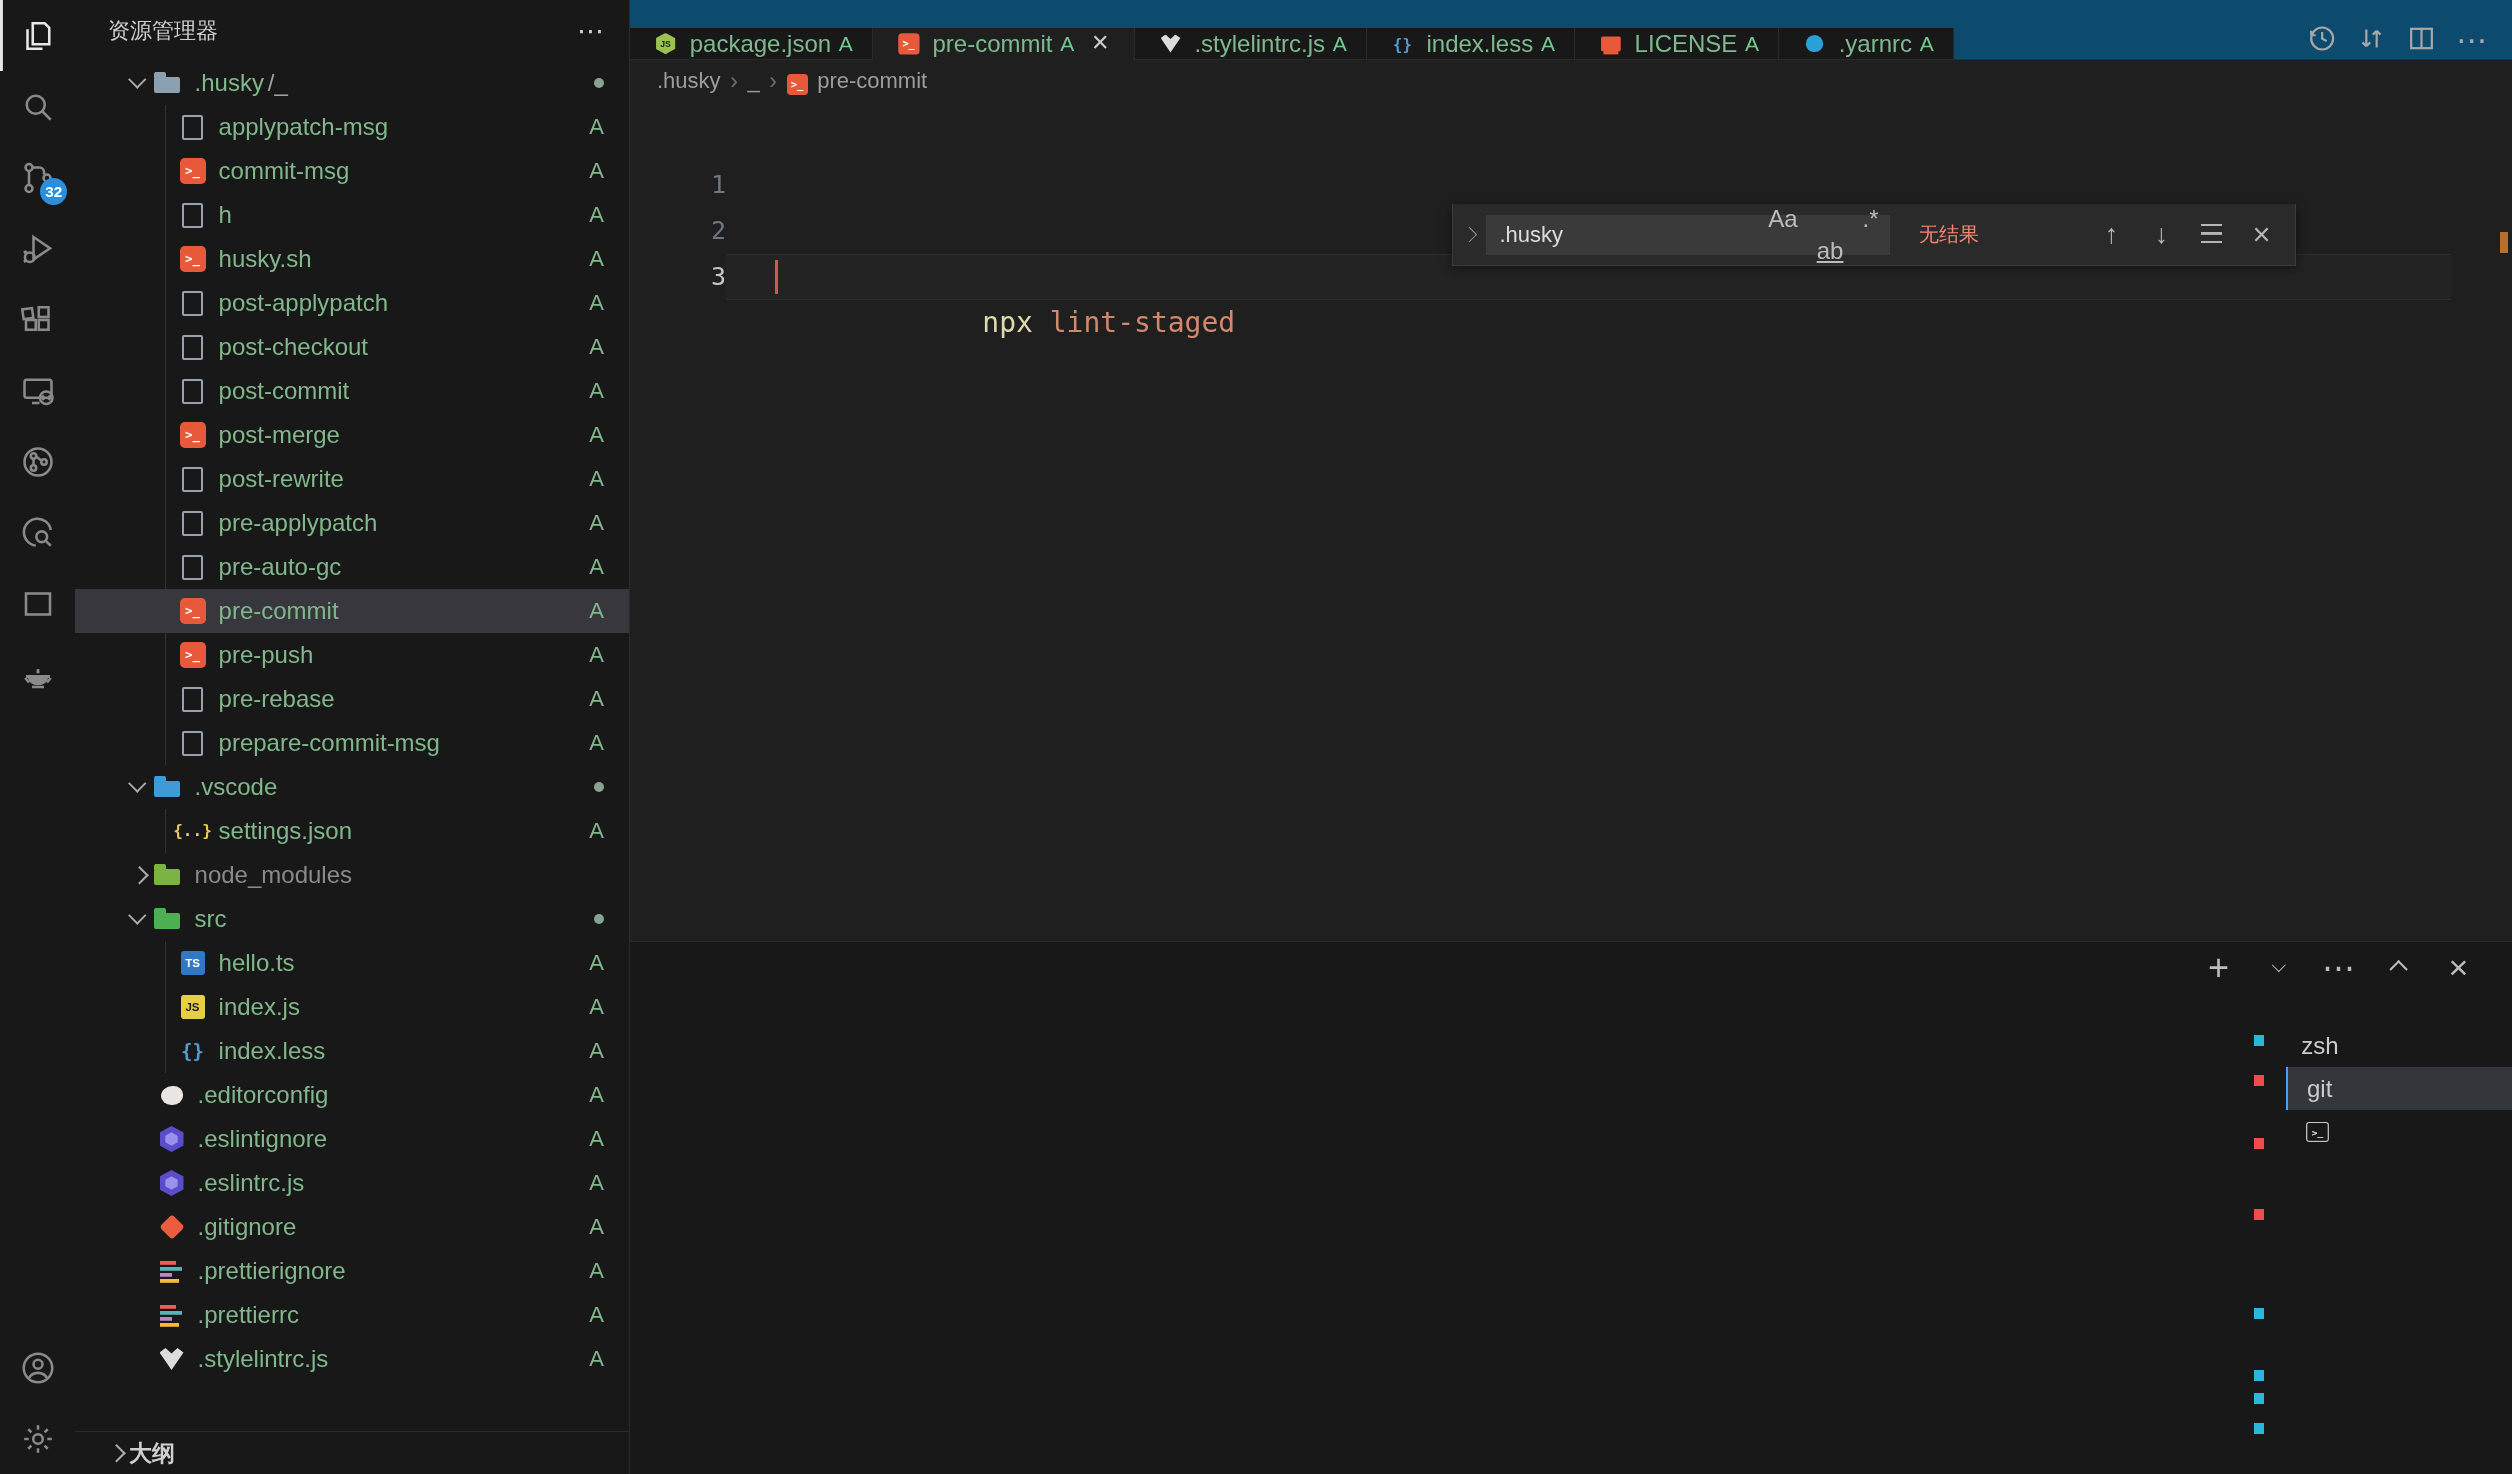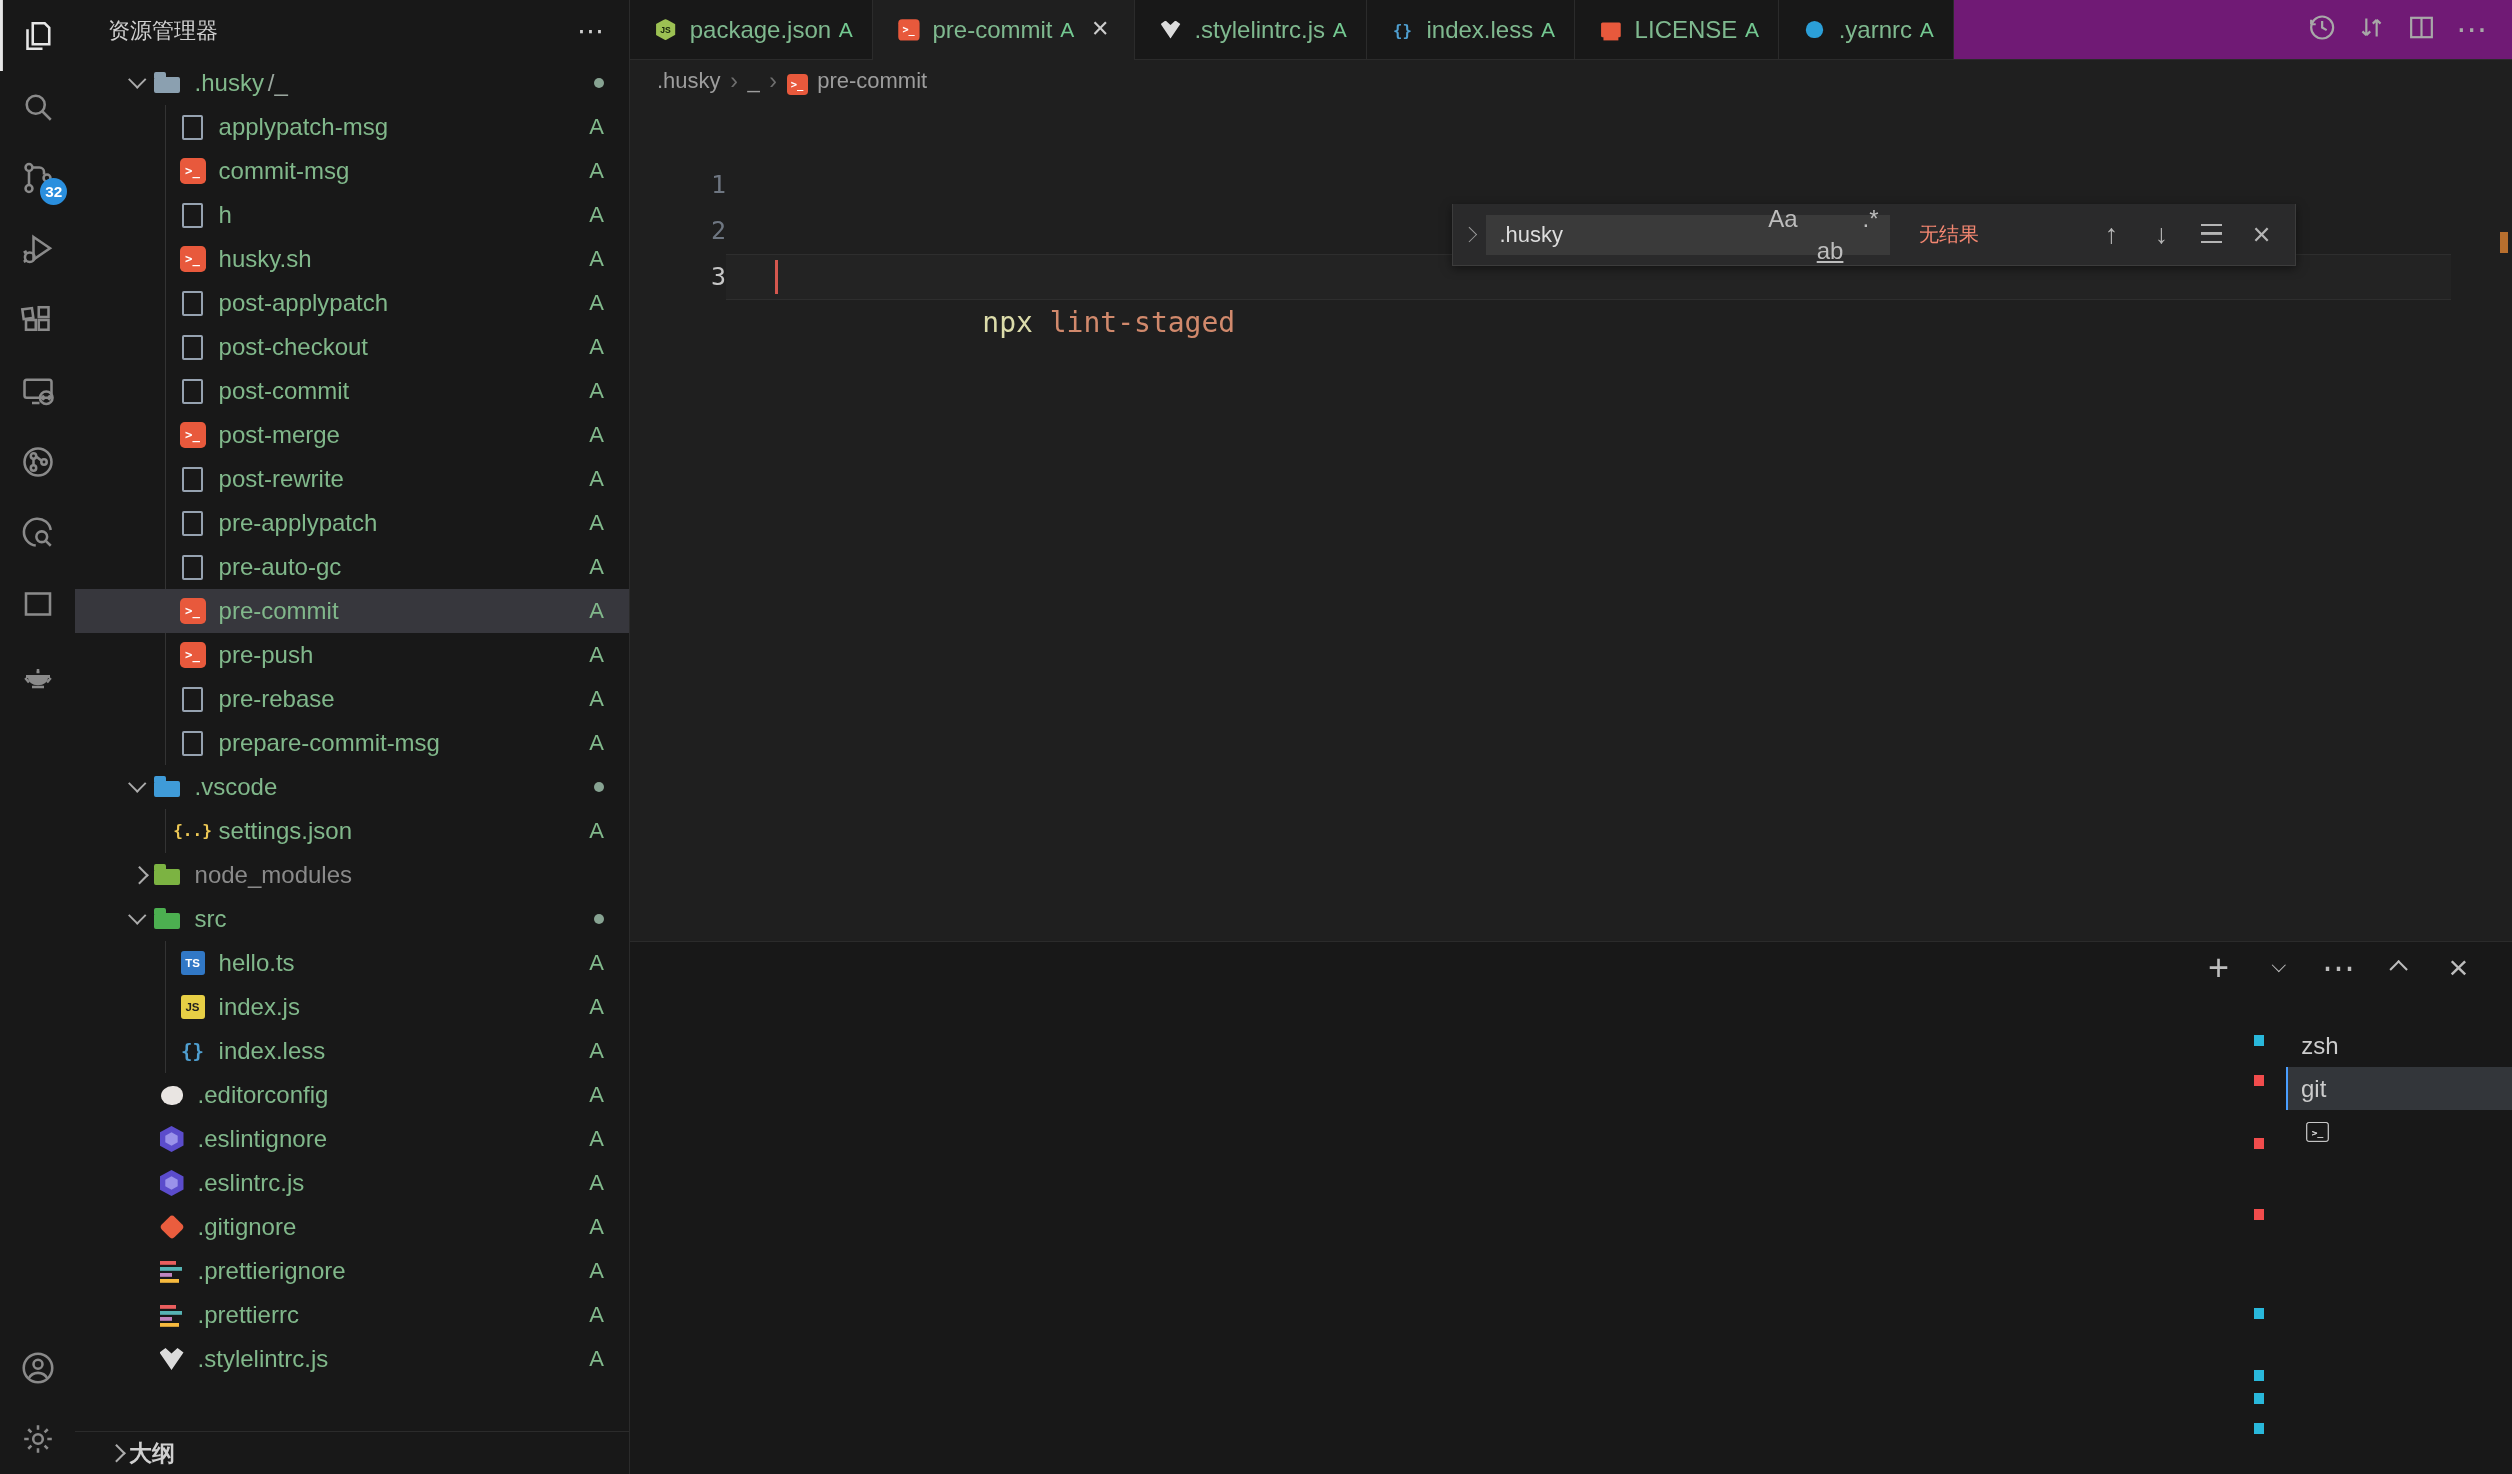--- a/index.html
+++ b/index.html
@@ -53,21 +53,21 @@
   .fi.editorconfig::before{content:"";width:22px;height:19px;background:#e9e5e2;border-radius:55% 45% 50% 50%;}
   .fi.license::before{content:"";width:24px;height:18px;background:#e8593c;border-radius:1.9px;box-shadow:0 6.7px 0 -2.9px #e8593c;}
   .fi.yarn::before{content:"";width:21px;height:21px;background:#2b9fd8;border-radius:50% 50% 46% 46%;}
   .fi.term::before{content:">_";width:23px;height:20px;border:1.9px solid #c8c8c8;border-radius:2.9px;color:#c8c8c8;font:bold 10.5px/20px "DejaVu Sans Mono",monospace;text-align:center;}
   .fi[class*="folder"]{--fc:#8ba0b0;}
   .fi.folder-vscode{--fc:#3f9bd8;}.fi.folder-node{--fc:#7cb342;}.fi.folder-src{--fc:#4caf50;}
   .fi[class*="folder"]::before{content:"";position:absolute;left:1.9px;top:9.6px;width:26px;height:16.3px;background:var(--fc);border-radius:1.9px;}
   .fi[class*="folder"]::after{content:"";position:absolute;left:1.9px;top:4.8px;width:12.4px;height:5.7px;background:var(--fc);border-radius:1.9px 1.9px 0 0;}
   
   .main{position:absolute;left:629px;top:0;right:0;bottom:0;border-left:1px solid #2b2b2b;}
-  .tabbar{height:59px;background:#701a75;display:flex;border-bottom:1px solid #2b2b2b;position:relative;}
+  .tabbar{height:59px;background:#0c4a6e;display:flex;border-bottom:1px solid #2b2b2b;position:relative;align-items:flex-end;}
   .tab{display:flex;align-items:center;gap:7.7px;padding:0 19px;border-right:1px solid #2b2b2b;background:#181818;position:relative;}
   .tab .fi{margin-right:0;transform:scale(.82);}
   .tname{color:#7fb98f;font-size:24px;white-space:nowrap;}
   .tbadge{color:#73c991;font-size:21px;}
   .tab.active{background:#1f1f1f;}
   .tab.active::after{content:"";position:absolute;left:0;right:0;bottom:-1px;height:1px;background:#1f1f1f;}
   .tclose{width:29px;height:29px;text-align:center;color:#ccc;margin-left:3.8px;}
   .tclose::before{content:"×";font-size:29px;line-height:27px;}
   .tacts{margin-left:auto;display:flex;align-items:center;gap:19px;padding-right:25px;color:#a8a8a8;}
   .tacts svg{width:31px;height:31px;stroke:currentColor;fill:none;stroke-width:1.7;}
@@ -115,21 +115,21 @@
   
   .term{position:absolute;left:15.3px;top:92px;right:277px;bottom:0;overflow:hidden;font-family:"DejaVu Sans Mono",monospace;font-size:23px;color:#ccc;}
   .t-line{white-space:pre;height:31px;line-height:31px;position:relative;}
   .t-line.prompt{display:flex;align-items:stretch;height:29px;line-height:29px;margin:1px 0;}
   
   .tmarks{position:absolute;right:247px;top:0;width:11.5px;height:100%;}
   .tmark{position:absolute;width:10.5px;height:10.5px;}
   .tlist{position:absolute;right:0;top:82px;width:226px;}
   .trow{height:43px;display:flex;align-items:center;gap:11.5px;padding-left:15.3px;color:#ccc;font-size:24px;}
   .trow .fi{margin-right:0;transform:scale(.9);}
-  .trow.active{background:#33363a;border-left:2.9px solid #4a9eff;padding-left:13px;}
+  .trow.active{background:#33363a;border-left:2.9px solid #4a9eff;padding-left:19px;}
 </style>
 </head>
 <body>
 
 <div id="root">
 
   <div class="abar">
     <div class="abi active">
       <svg viewBox="0 0 24 24">
           <path d="M8.5 3.5h8l3 3v11h-11z"></path>

